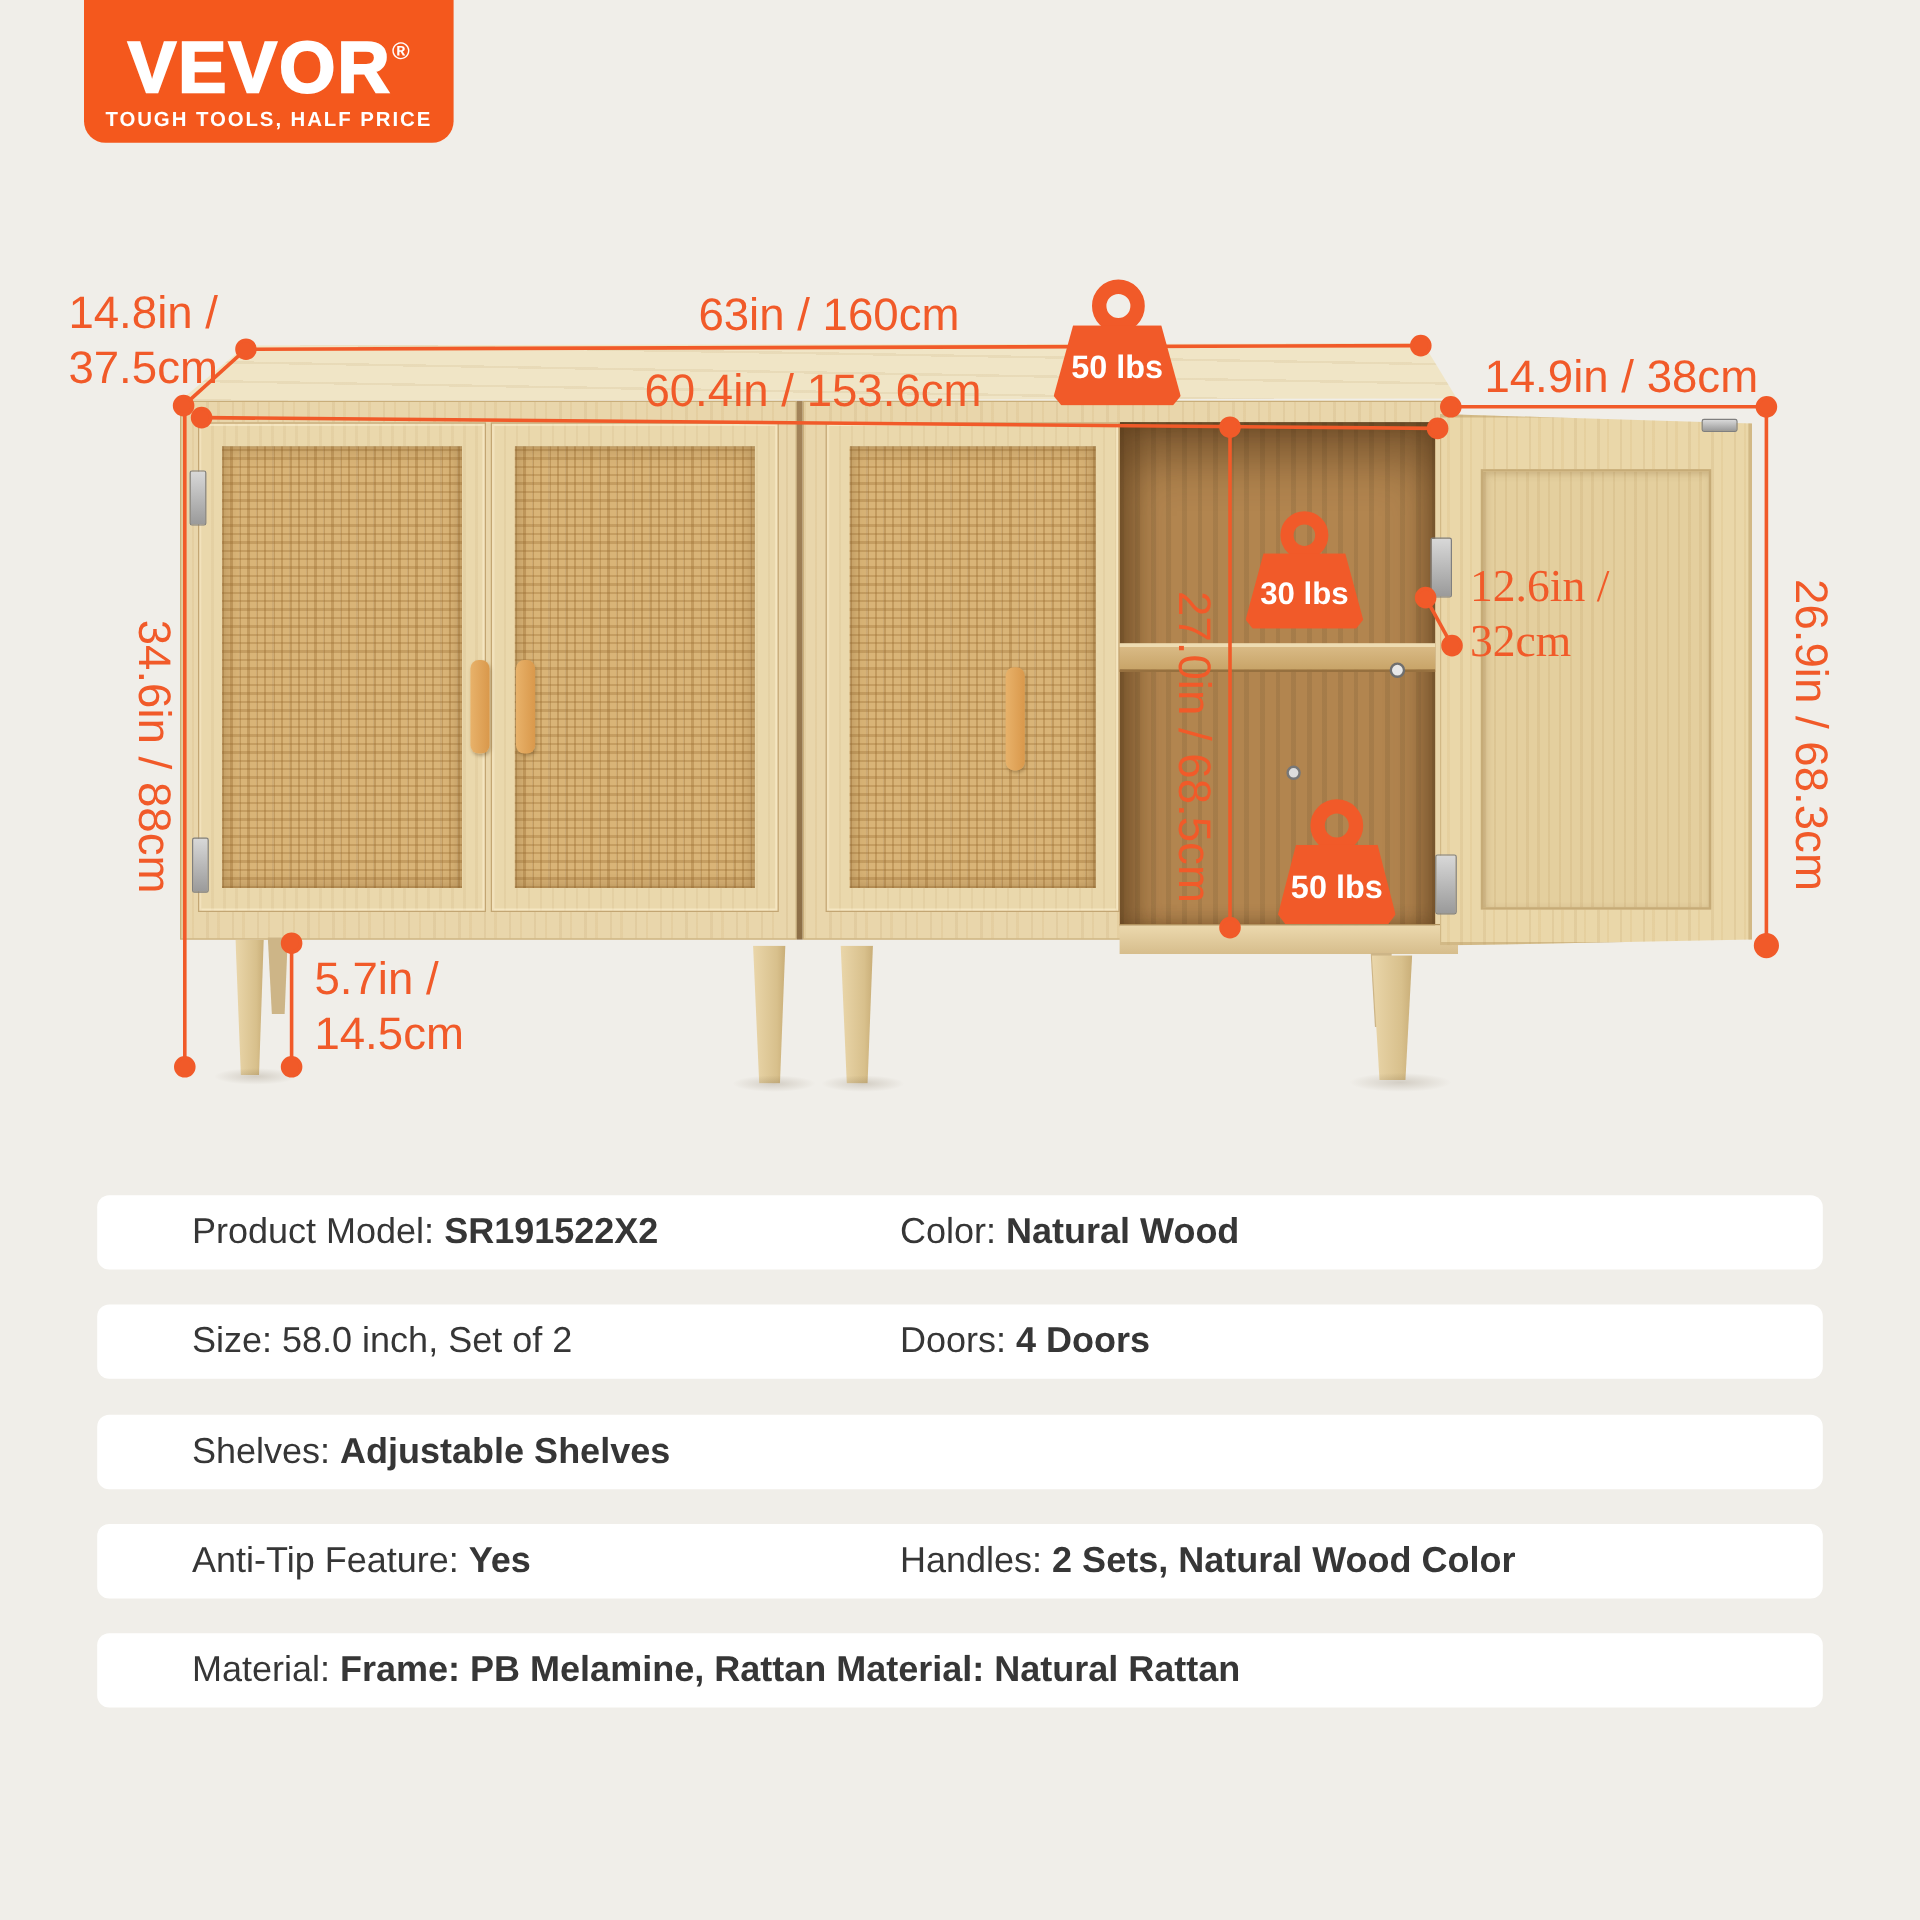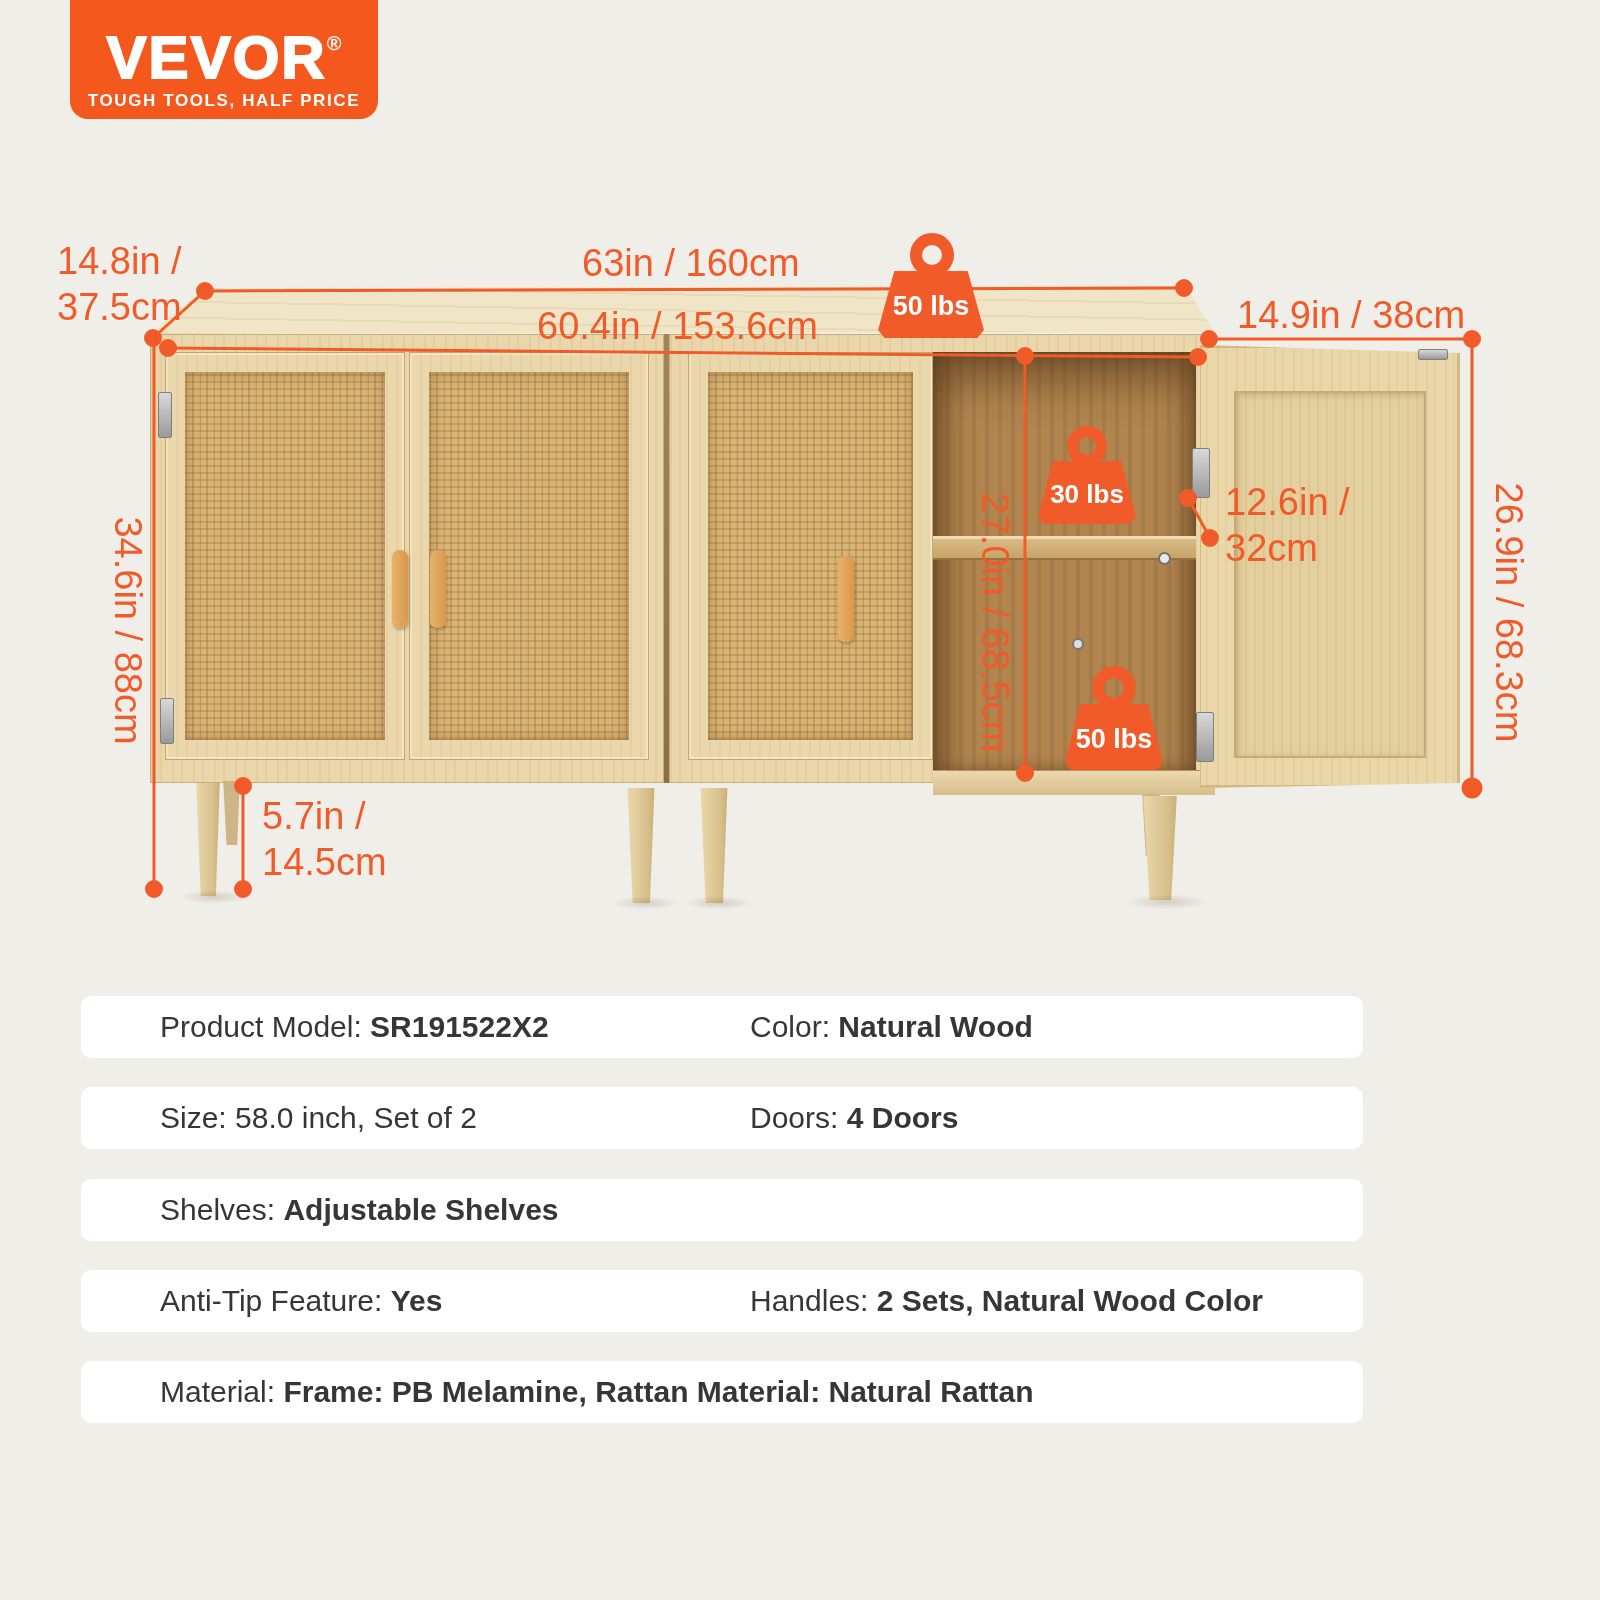--- a/index.html
+++ b/index.html
@@ -41,21 +41,21 @@
   .vdim{position:absolute;color:#f15a29;font-size:38px;text-align:center;white-space:nowrap;
         transform:rotate(90deg);}
   .weight{position:absolute;}
   .w-ring{border:12px solid #f15a29;border-radius:50%;background:transparent;margin:0 auto;}
   .w-body{background:#f15a29;display:flex;align-items:center;justify-content:center;color:#fff;
           font-weight:bold;font-size:27px;
           clip-path:polygon(16% 0,84% 0,99% 88%,93% 100%,7% 100%,1% 88%);}
   .w-body span{padding-top:4px;}
 
   
-  .spec-row{position:absolute;left:81px;width:1282px;height:62px;background:#ffffff;border-radius:10px;
+  .spec-row{position:absolute;left:81px;width:1438px;height:62px;background:#ffffff;border-radius:10px;
             font-size:30px;color:#363636;line-height:62px;}
   .spec-row .c1{position:absolute;left:79px;top:0;}
   .spec-row .c2{position:absolute;left:669px;top:0;}
 </style>
 </head>
 <body>
 
 <div id="canvas">
 
   <div class="logo">
@@ -176,21 +176,21 @@
   </div>
   <div class="dim" style="left:582px;top:240px;">63in / 160cm</div>
   <div class="dim" style="left:537px;top:303px;">60.4in / 153.6cm</div>
   <div class="dim" style="left:1237px;top:292px;">14.9in / 38cm</div>
   <div class="vdim" style="left:-13px;top:609px;width:280px;">34.6in / 88cm</div>
   <div class="dim" style="left:262px;top:793px;">
     <div>5.7in /</div>
     <div>14.5cm</div>
   </div>
   <div class="vdim" style="left:844px;top:601px;width:300px;">27.0in / 68.5cm</div>
-  <div class="dim" style="left:1225px;top:479px;">
+  <div class="dim" style="left:1225px;top:466px;font-family:Liberation Serif, serif;">
     <div>12.6in /</div>
     <div>32cm</div>
   </div>
   <div class="vdim" style="left:1358px;top:591px;width:300px;">26.9in / 68.3cm</div>
 
   <div class="spec-row" style="top:996px;">
     <span class="c1"><span>Product Model: </span><b>SR191522X2</b></span>
     <span class="c2"><span>Color: </span><b>Natural Wood</b></span>
   </div>
   <div class="spec-row" style="top:1087px;">

